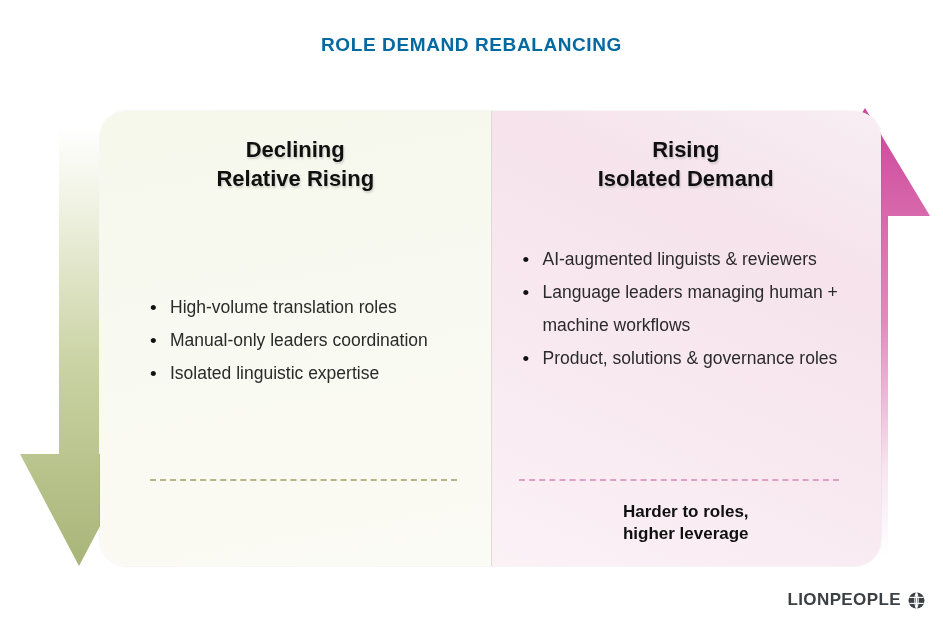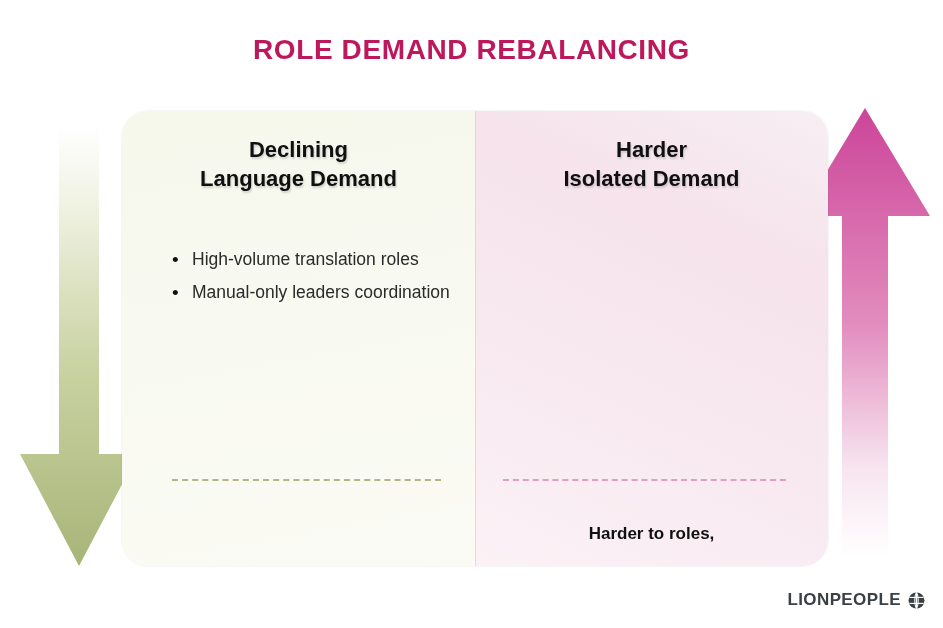--- a/index.html
+++ b/index.html
@@ -15,32 +15,32 @@
     position: relative;
   }
 
   
   .page-title {
     position: absolute;
     top: 34px;
     left: 0;
     width: 943px;
     text-align: center;
-    font-size: 28px;
+    font-size: 19px;
     font-weight: 700;
     letter-spacing: 0.6px;
-    color: #be185d;
+    color: #0369a1;
   }
 
   
   .card {
     position: absolute;
-    left: 122px;
+    left: 100px;
     top: 111px;
-    width: 706px;
+    width: 781px;
     height: 455px;
     border-radius: 26px;
     overflow: hidden;
     display: flex;
     box-shadow: 0 0 0 1px rgba(0,0,0,0.035);
     z-index: 3;
     text-decoration: underline;
   }
   .panel {
     position: relative;
@@ -80,21 +80,21 @@
   .panel-heading .l2 { display: block; }
 
   
   .bullets {
     position: absolute;
     top: 132px;
     margin: 0;
     padding: 0;
     list-style: none;
   }
-  .bullets-left  { left: 48px;  width: 290px; }
+  .bullets-left  { left: 48px;  width: 290px; margin-top: 48px; }
   .bullets-right { left: 30px;  width: 320px; }
   .bullets li {
     position: relative;
     padding-left: 22px;
     font-size: 17.5px;
     line-height: 33px;
     color: #2a2a2a;
     margin-bottom: 0px;
   }
   .bullets li::before {
@@ -194,43 +194,50 @@
     </linearGradient>
   </defs>
   <path d="M65,0 L130,108 L88,108 L88,448 L42,448 L42,108 L0,108 Z" fill="url(#gradUp)"></path>
 </svg>
 
 <div class="card">
 
   <div class="panel panel-left">
     <div class="panel-heading">
       <span>Declining</span>
-      <span class="l2">Language Demand</span>
+      <span class="l2">Relative Rising</span>
     </div>
 
     <ul class="bullets bullets-left">
       <li>High-volume translation roles</li>
       <li>Manual-only leaders coordination</li>
+      <li>Isolated linguistic expertise</li>
     </ul>
 
     <div class="panel-rule rule-left"></div>
 
   </div>
 
   <div class="panel panel-right">
     <div class="panel-heading">
-      <span>Harder</span>
+      <span>Rising</span>
       <span class="l2">Isolated Demand</span>
     </div>
 
+    <ul class="bullets bullets-right">
+      <li>AI-augmented linguists &amp; reviewers</li>
+      <li>Language leaders managing human + machine workflows</li>
+      <li>Product, solutions &amp; governance roles</li>
+    </ul>
 
     <div class="panel-rule rule-right"></div>
 
     <div class="panel-footnote">
       <span>Harder to roles,</span>
+      <span class="l2">higher leverage</span>
     </div>
   </div>
 
   <div class="panel-divider"></div>
 </div>
 
 <div class="logo">
   <div class="logo-text">
     <span>LION</span><span class="thin">PEOPLE</span>
   </div>

